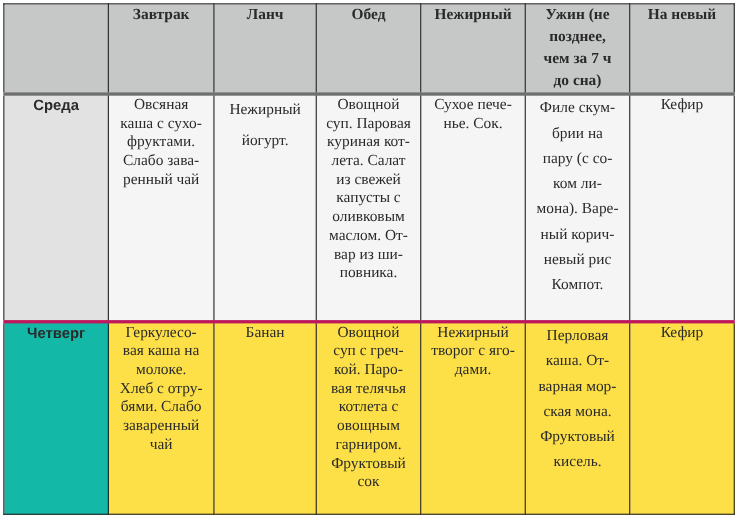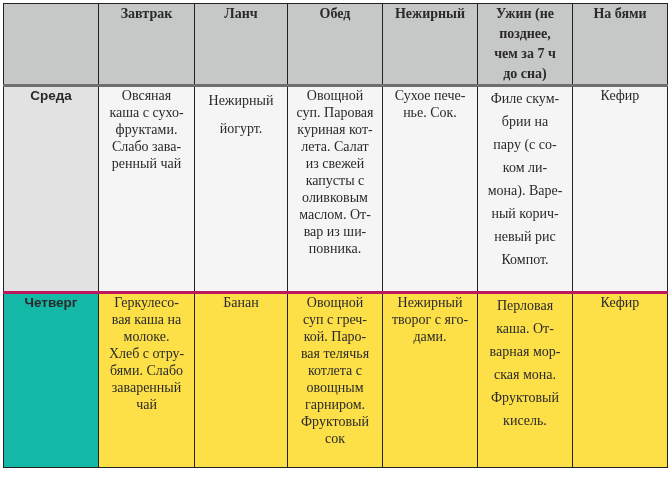--- a/index.html
+++ b/index.html
@@ -68,21 +68,21 @@
     <tr>
       <th></th>
       <th>Завтрак</th>
       <th>Ланч</th>
       <th>Обед</th>
       <th>Нежирный</th>
       <th class="pre">Ужин (не
 позднее,
 чем за 7 ч
 до сна)</th>
-      <th>На бями</th>
+      <th>На невый</th>
     </tr>
   </thead>
   <tbody>
     <tr class="row-wed">
       <td class="day">Среда</td>
       <td class="pre">Овсяная
 каша с сухо-
 фруктами.
 Слабо зава-
 ренный чай</td>

